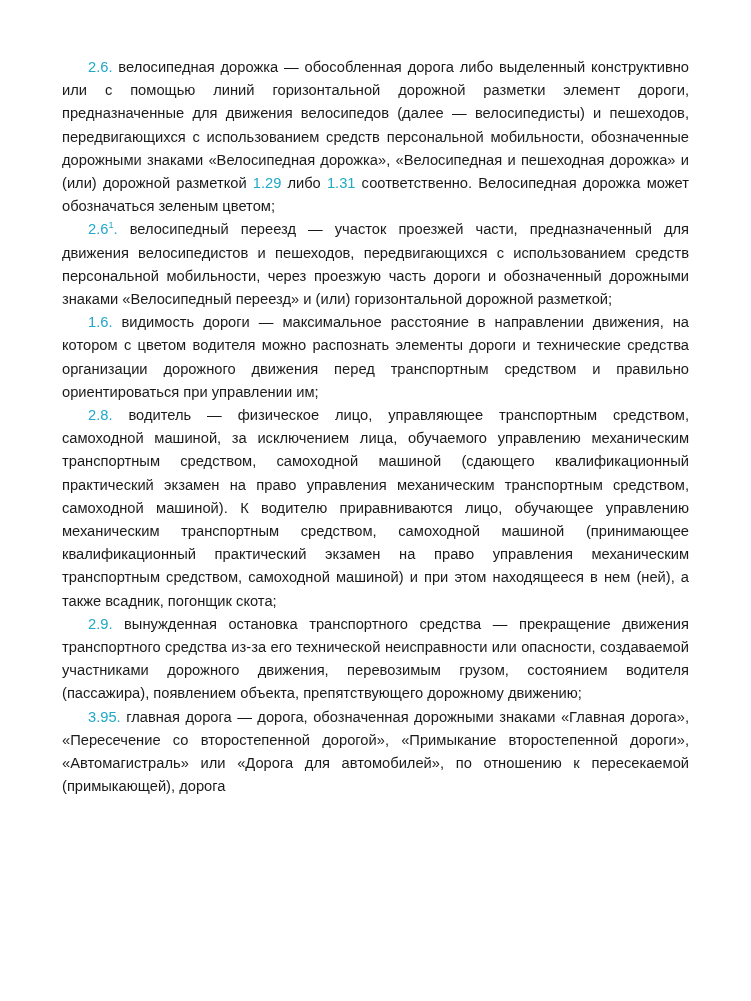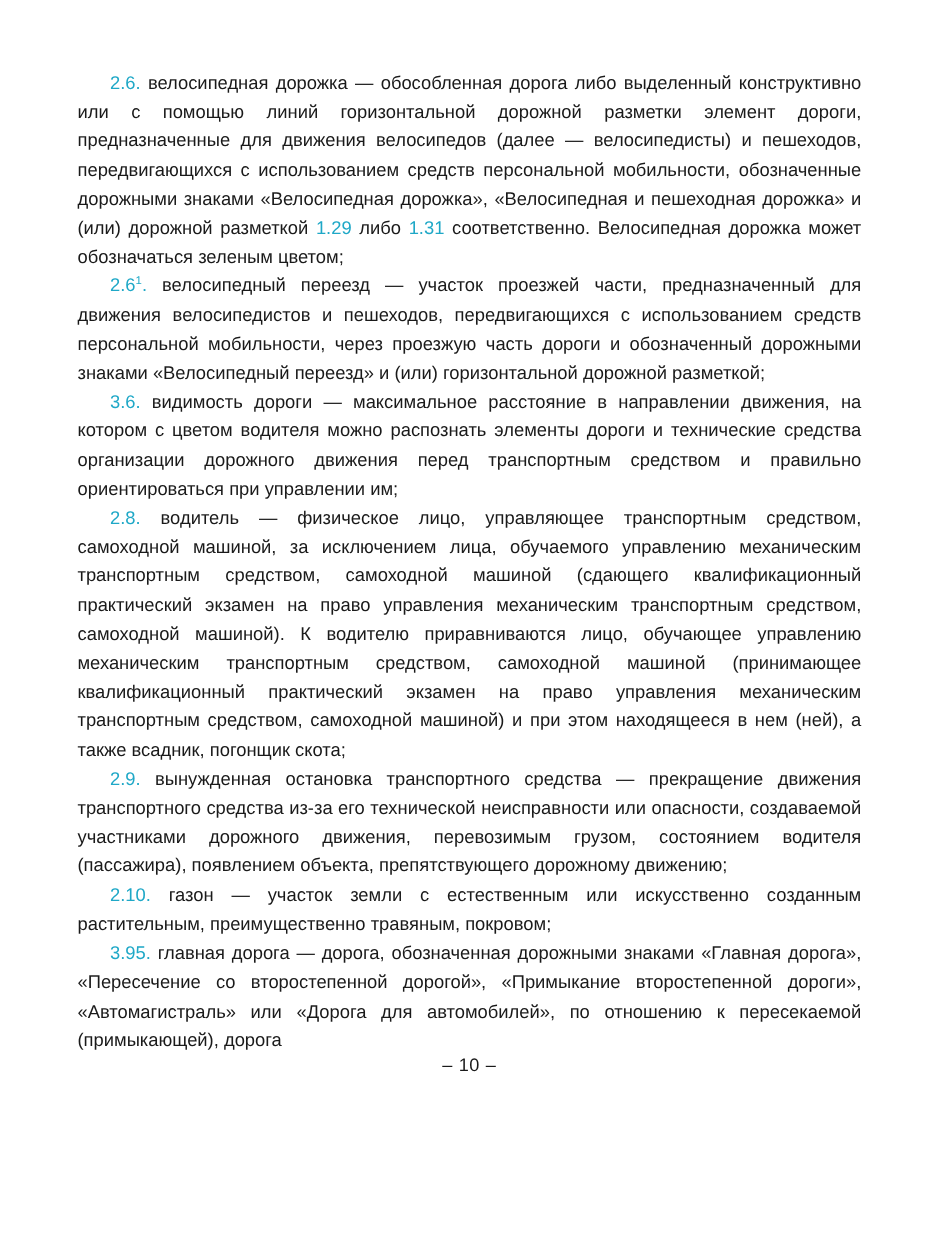--- a/index.html
+++ b/index.html
@@ -65,26 +65,24 @@
 </head>
 <body>
 
 <div class="page">
   <div class="content">
 
     <p class="para"><span class="indent"></span><span class="num">2.6.</span><span> велосипедная дорожка — обособленная дорога либо выделенный конструктивно или с помощью линий горизонтальной дорожной разметки элемент дороги, предназначенные для движения велосипедов (далее — велосипедисты) и пешеходов, передвигающихся с использованием средств персональной мобильности, обозначенные дорожными знаками «Велосипедная дорожка», «Велосипедная и пешеходная дорожка» и (или) дорожной разметкой </span><span class="ref">1.29</span><span> либо </span><span class="ref">1.31</span><span> соответственно. Велосипедная дорожка может обозначаться зеленым цветом;</span></p>
 
     <p class="para"><span class="indent"></span><span class="num"><span>2.6</span><sup>1</sup><span>.</span></span><span> велосипедный переезд — участок проезжей части, предназначенный для движения велосипедистов и пешеходов, передвигающихся с использованием средств персональной мобильности, через проезжую часть дороги и обозначенный дорожными знаками «Велосипедный переезд» и (или) горизонтальной дорожной разметкой;</span></p>
 
-    <p class="para"><span class="indent"></span><span class="num">3.6.</span><span> видимость дороги — максимальное расстояние в направлении движения, на котором с цветом водителя можно распознать элементы дороги и технические средства организации дорожного движения перед транспортным средством и правильно ориентироваться при управлении им;</span></p>
+    <p class="para"><span class="indent"></span><span class="num">1.6.</span><span> видимость дороги — максимальное расстояние в направлении движения, на котором с цветом водителя можно распознать элементы дороги и технические средства организации дорожного движения перед транспортным средством и правильно ориентироваться при управлении им;</span></p>
 
     <p class="para"><span class="indent"></span><span class="num">2.8.</span><span> водитель — физическое лицо, управляющее транспортным средством, самоходной машиной, за исключением лица, обучаемого управлению механическим транспортным средством, самоходной машиной (сдающего квалификационный практический экзамен на право управления механическим транспортным средством, самоходной машиной). К водителю приравниваются лицо, обучающее управлению механическим транспортным средством, самоходной машиной (принимающее квалификационный практический экзамен на право управления механическим транспортным средством, самоходной машиной) и при этом находящееся в нем (ней), а также всадник, погонщик скота;</span></p>
 
     <p class="para"><span class="indent"></span><span class="num">2.9.</span><span> вынужденная остановка транспортного средства — прекращение движения транспортного средства из-за его технической неисправности или опасности, создаваемой участниками дорожного движения, перевозимым грузом, состоянием водителя (пассажира), появлением объекта, препятствующего дорожному движению;</span></p>
 
-    <p class="para"><span class="indent"></span><span class="num">2.10.</span><span> газон — участок земли с естественным или искусственно созданным растительным, преимущественно травяным, покровом;</span></p>
 
     <p class="para"><span class="indent"></span><span class="num">3.95.</span><span> главная дорога — дорога, обозначенная дорожными знаками «Главная дорога», «Пересечение со второстепенной дорогой», «Примыкание второстепенной дороги», «Автомагистраль» или «Дорога для автомобилей», по отношению к пересекаемой (примыкающей), дорога</span></p>
 
   </div>
 
-  <div class="footer">– 10 –</div>
 </div>
 
 </body></html>

